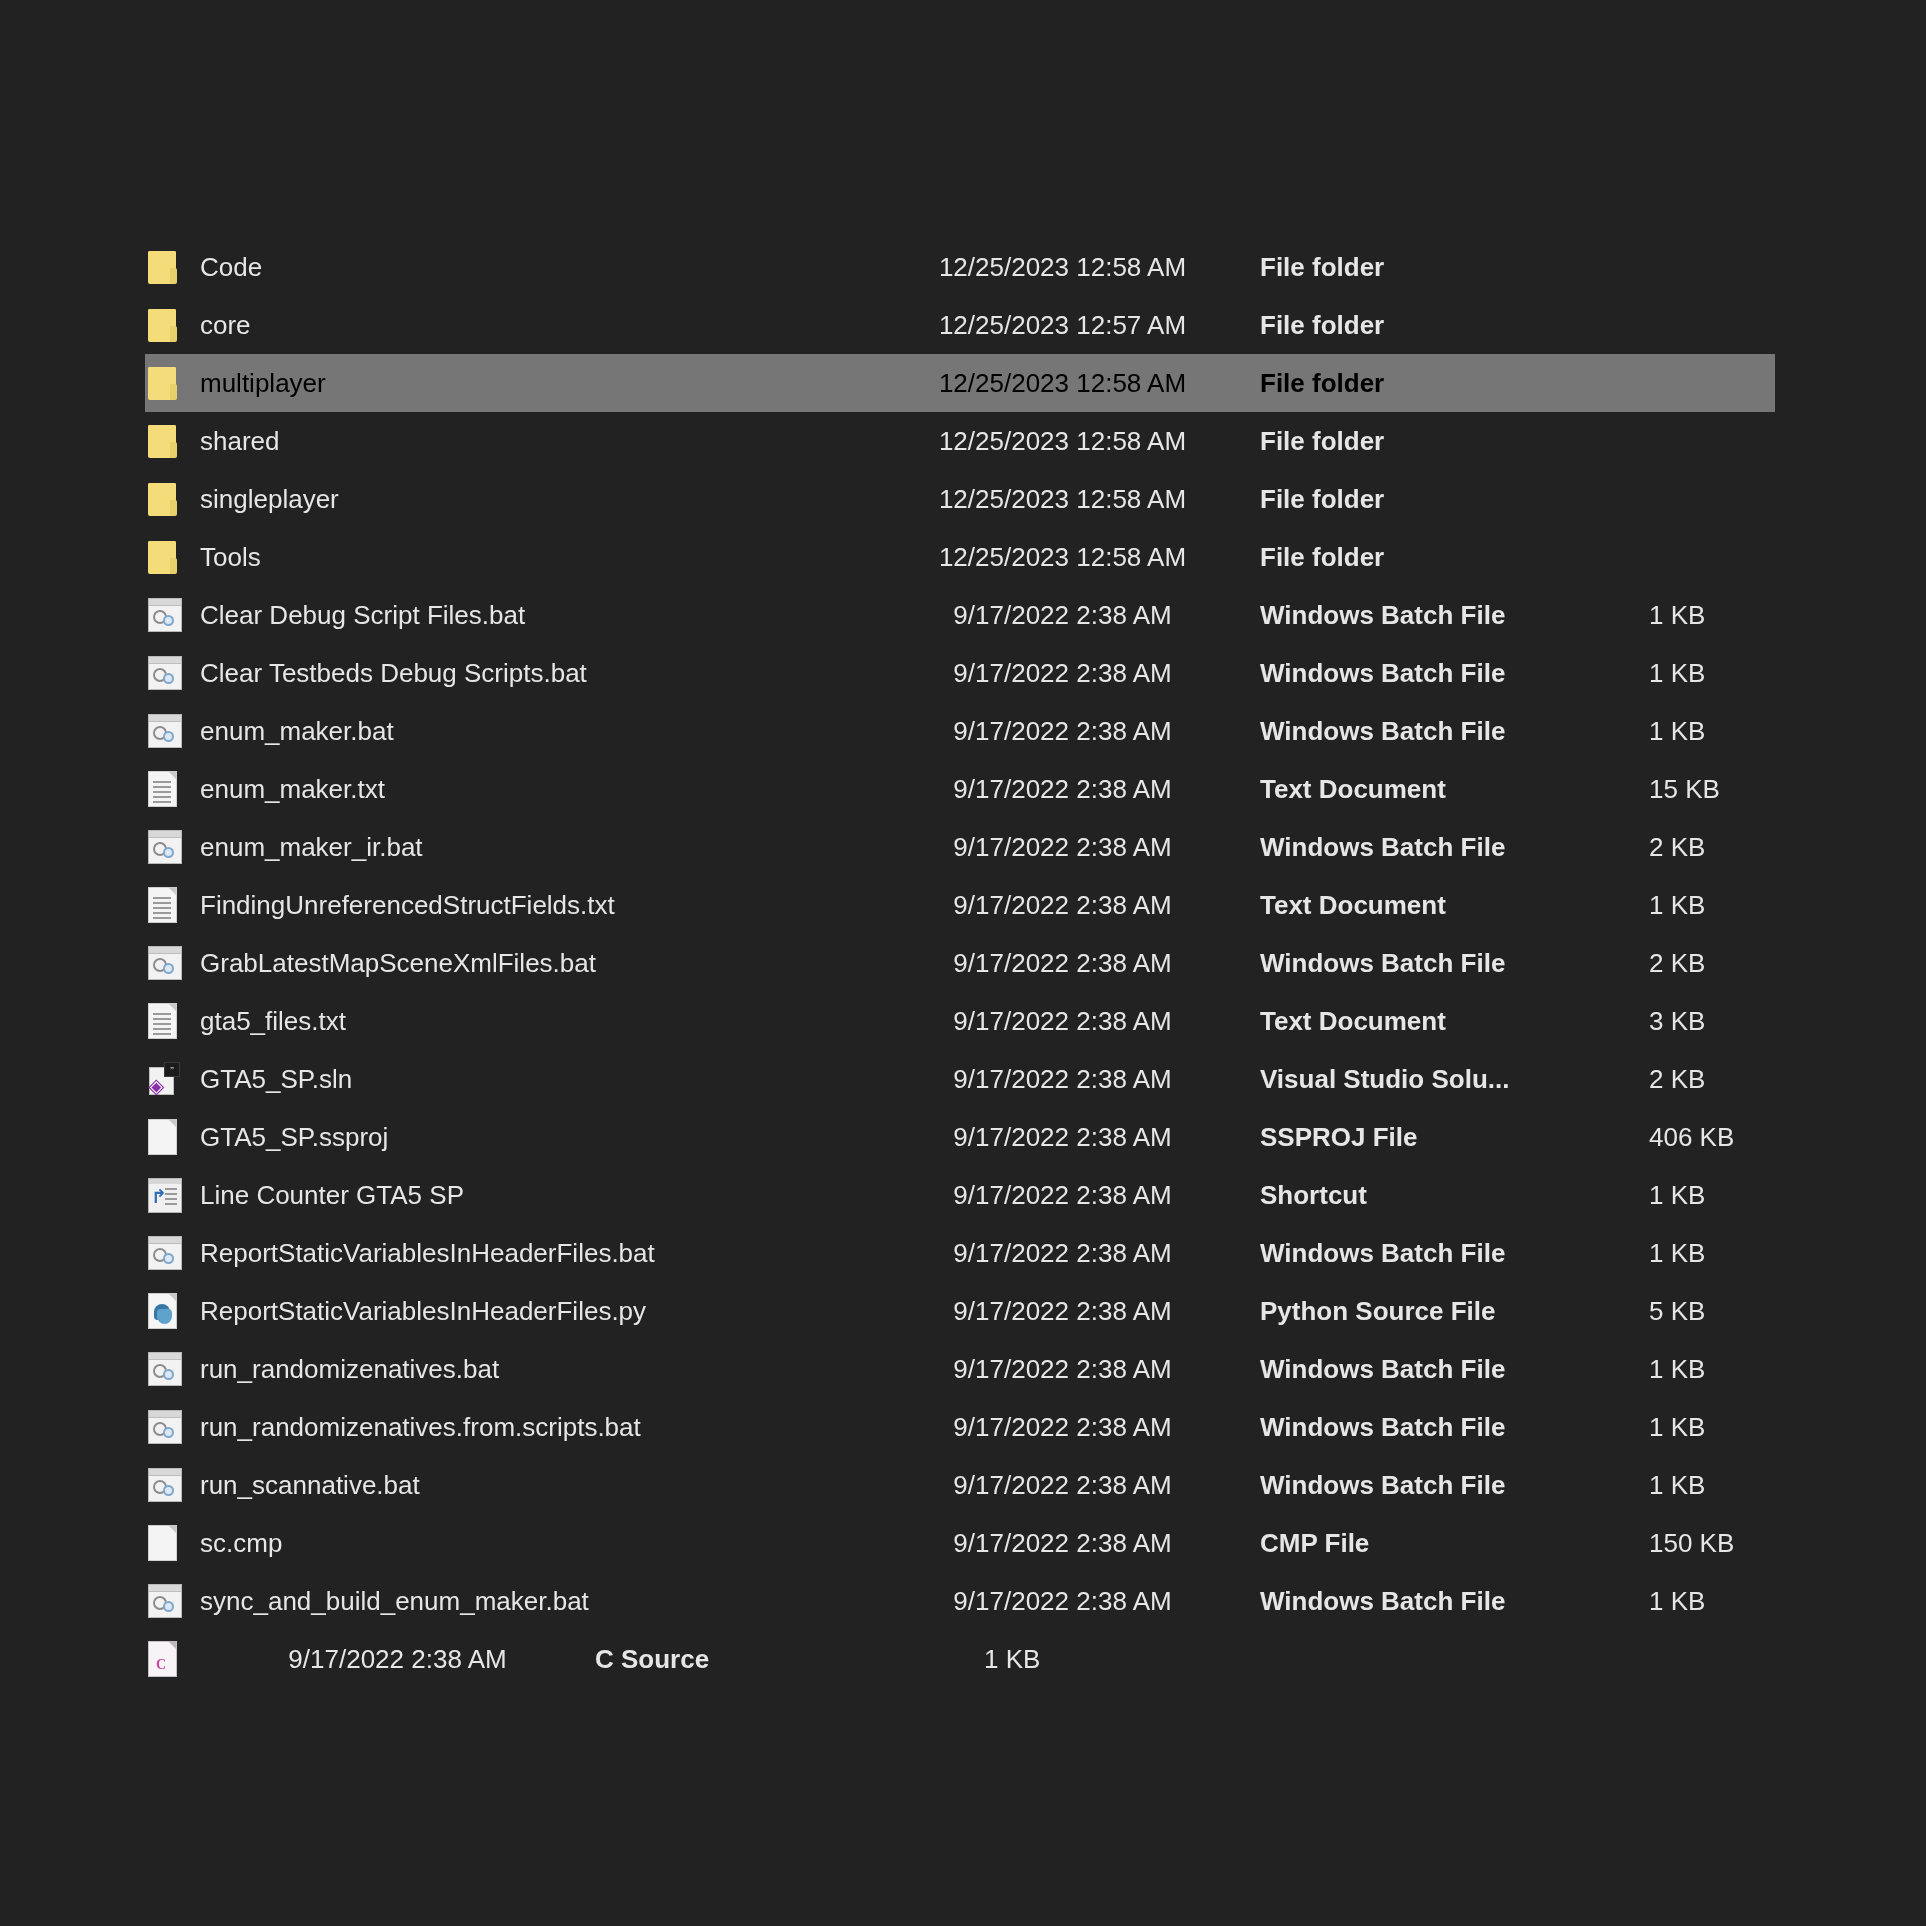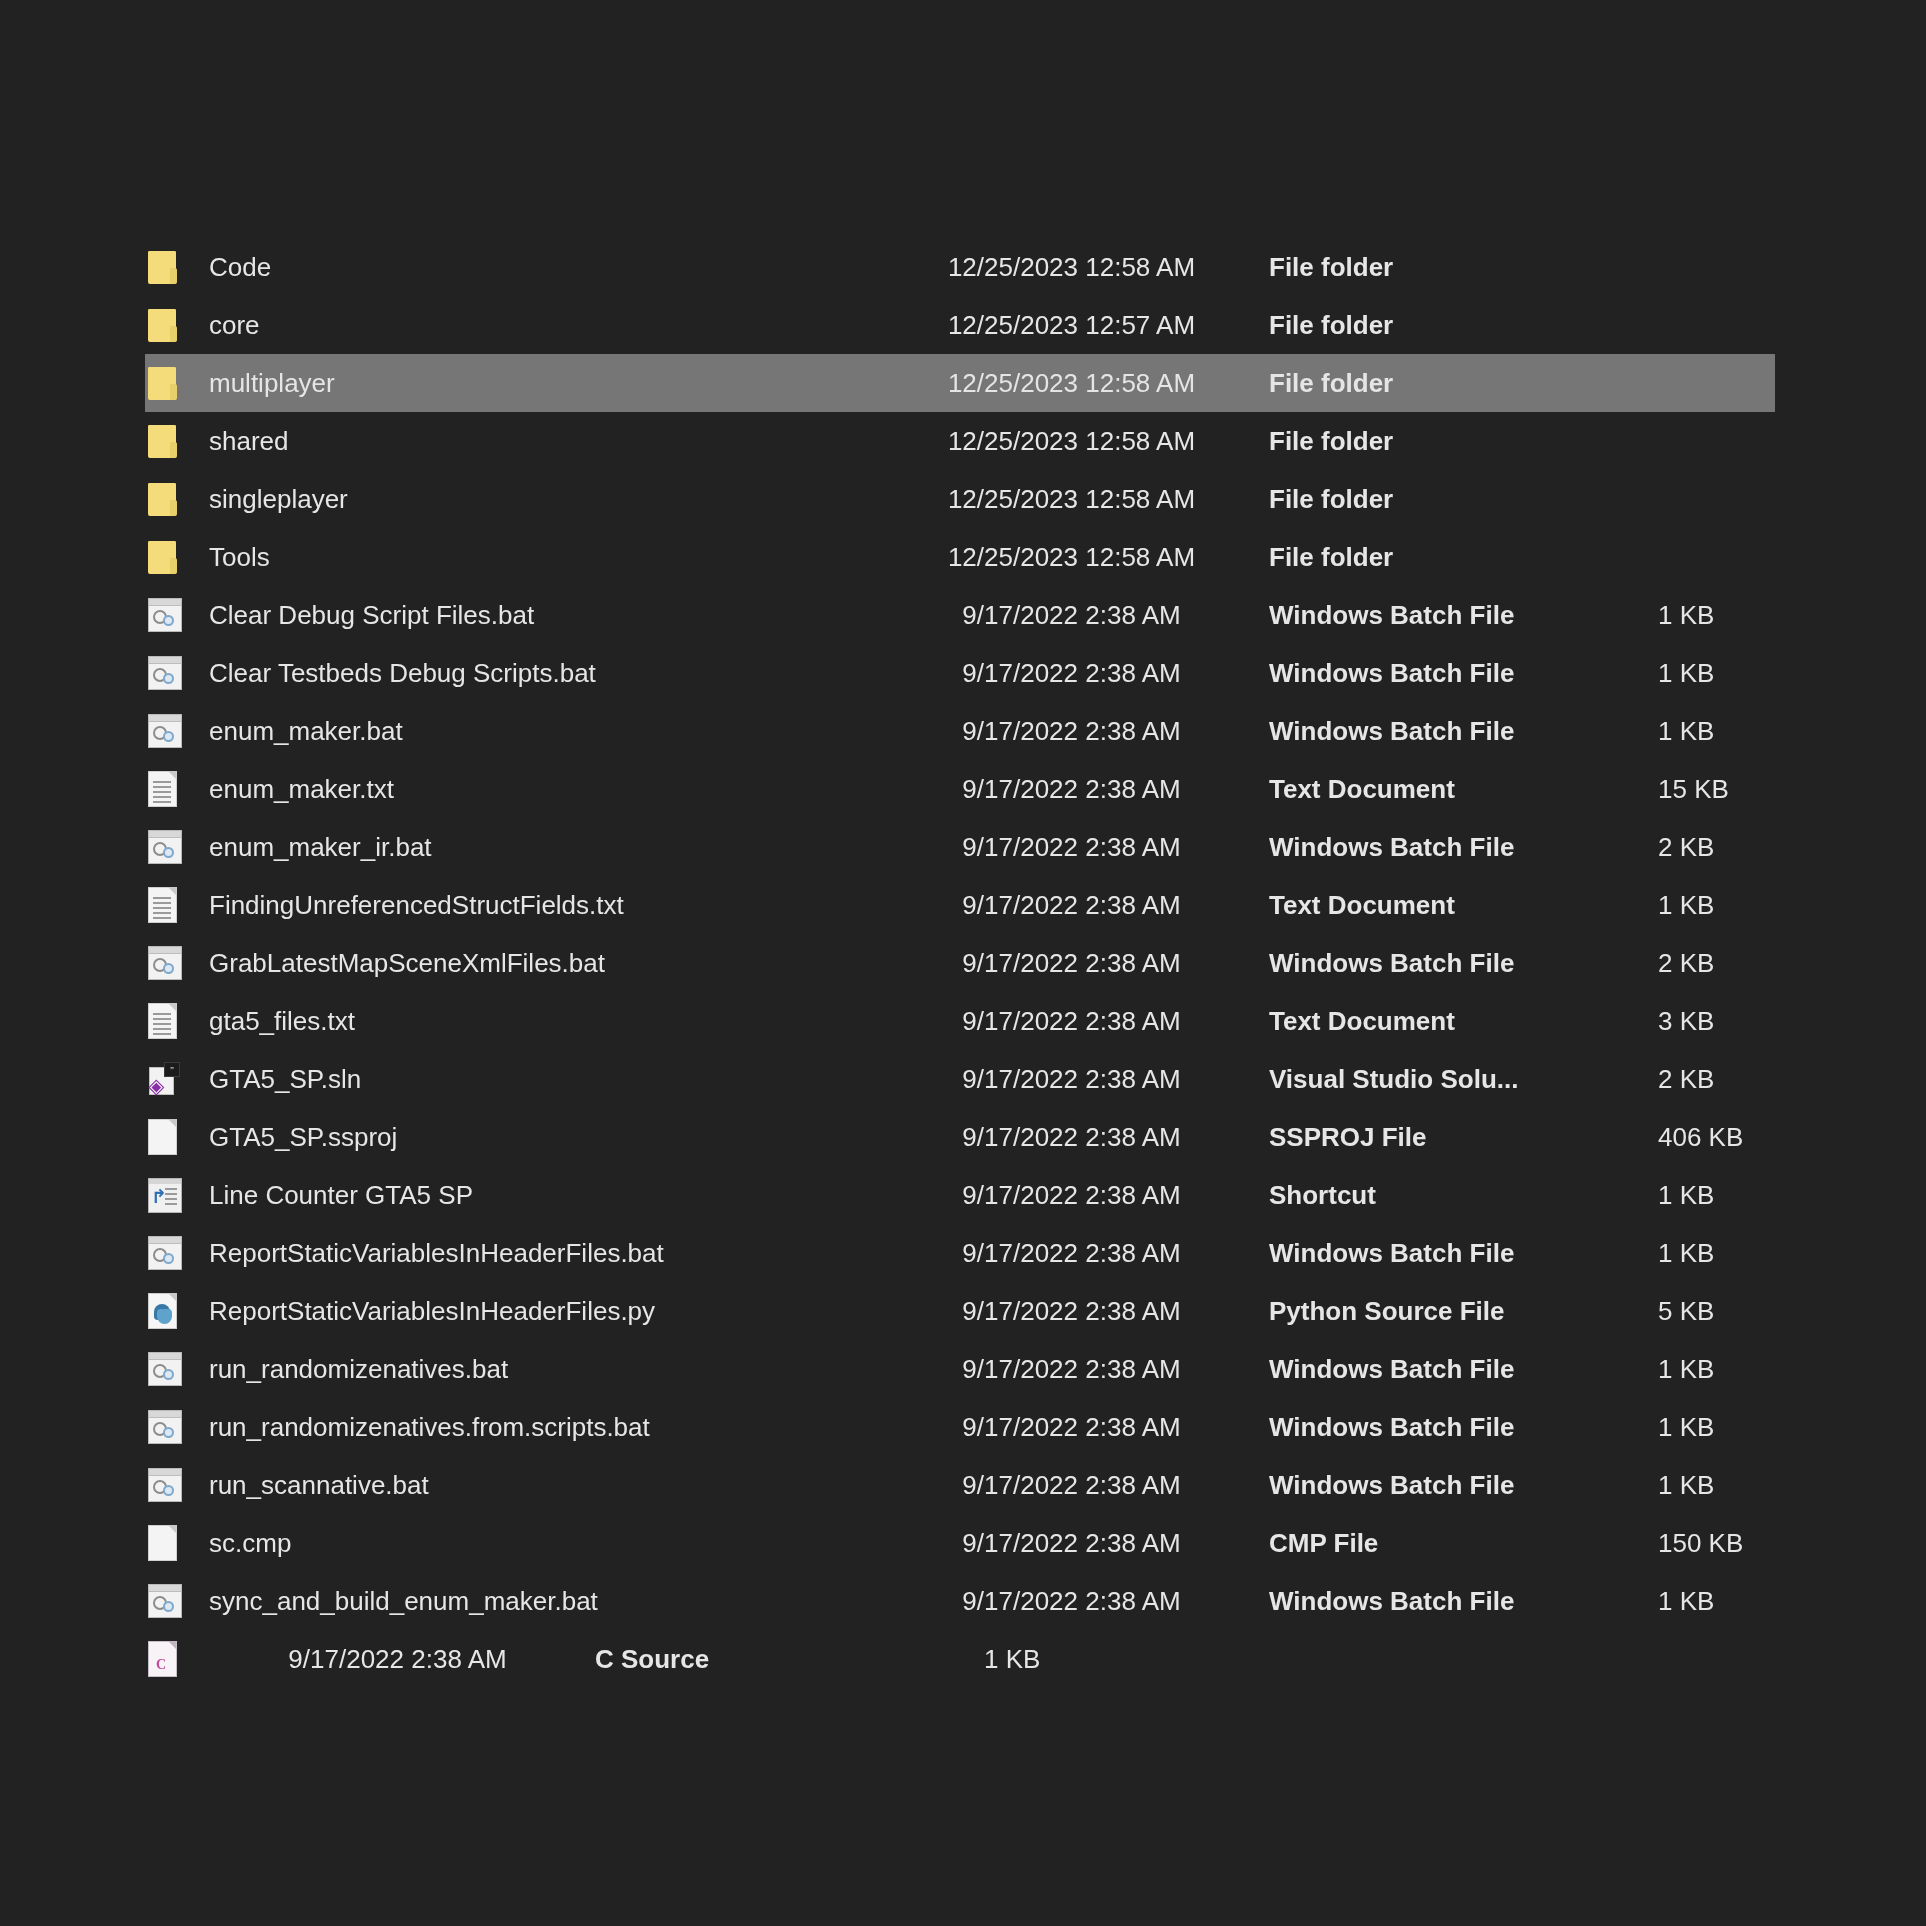--- a/index.html
+++ b/index.html
@@ -37,21 +37,21 @@
     position: relative;
     height: 58px;
     display: flex;
     align-items: center;
     background: transparent;
   }
   .row.selected {
     background: #767676;
   }
   .row.selected .cell {
-    color: #e5e5e5;
+    color: #000000;
   }
 
   .icon-wrap {
     width: 55px;
     min-width: 55px;
     height: 58px;
     display: flex;
     align-items: center;
     justify-content: flex-start;
     padding-left: 2.5px;
@@ -59,21 +59,21 @@
   }
 
   .cell {
     font-size: 26px;
     line-height: 58px;
     color: #e6e6e6;
     white-space: nowrap;
     overflow: hidden;
   }
 
-  .c-name  { width: 665px; min-width: 665px; margin-left: 9px; }
+  .c-name  { width: 665px; min-width: 665px; }
   .c-date  { width: 395px;  min-width: 395px; text-align: center; }
   .c-type  { width: 389px;  min-width: 389px; font-weight: bold; }
   .c-size  { width: 163px;  min-width: 163px; }
 
   
   .ico { display: block; }
 
   
   .folder {
     width: 34px;

